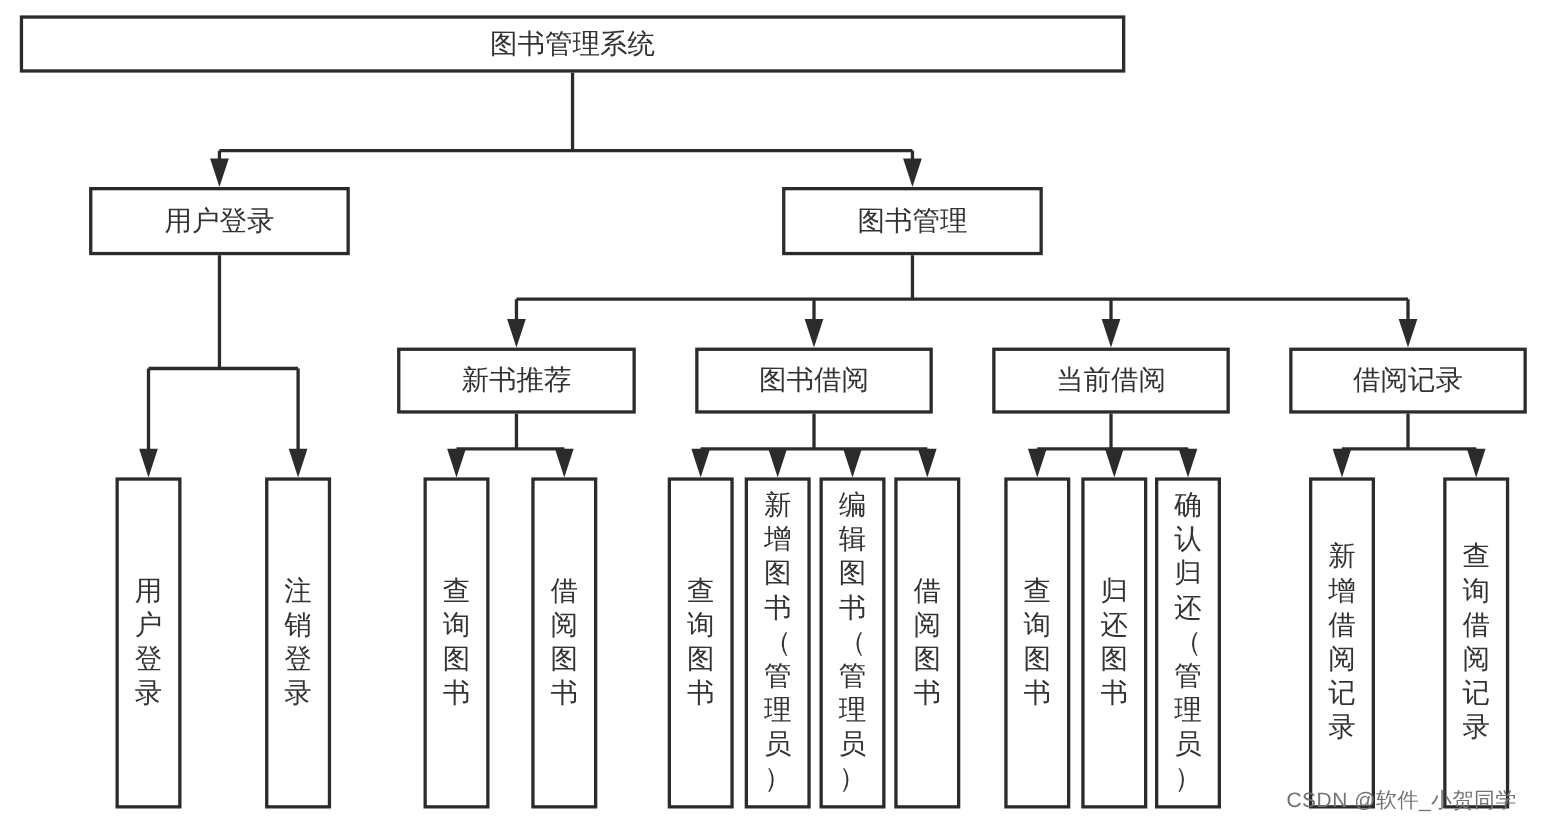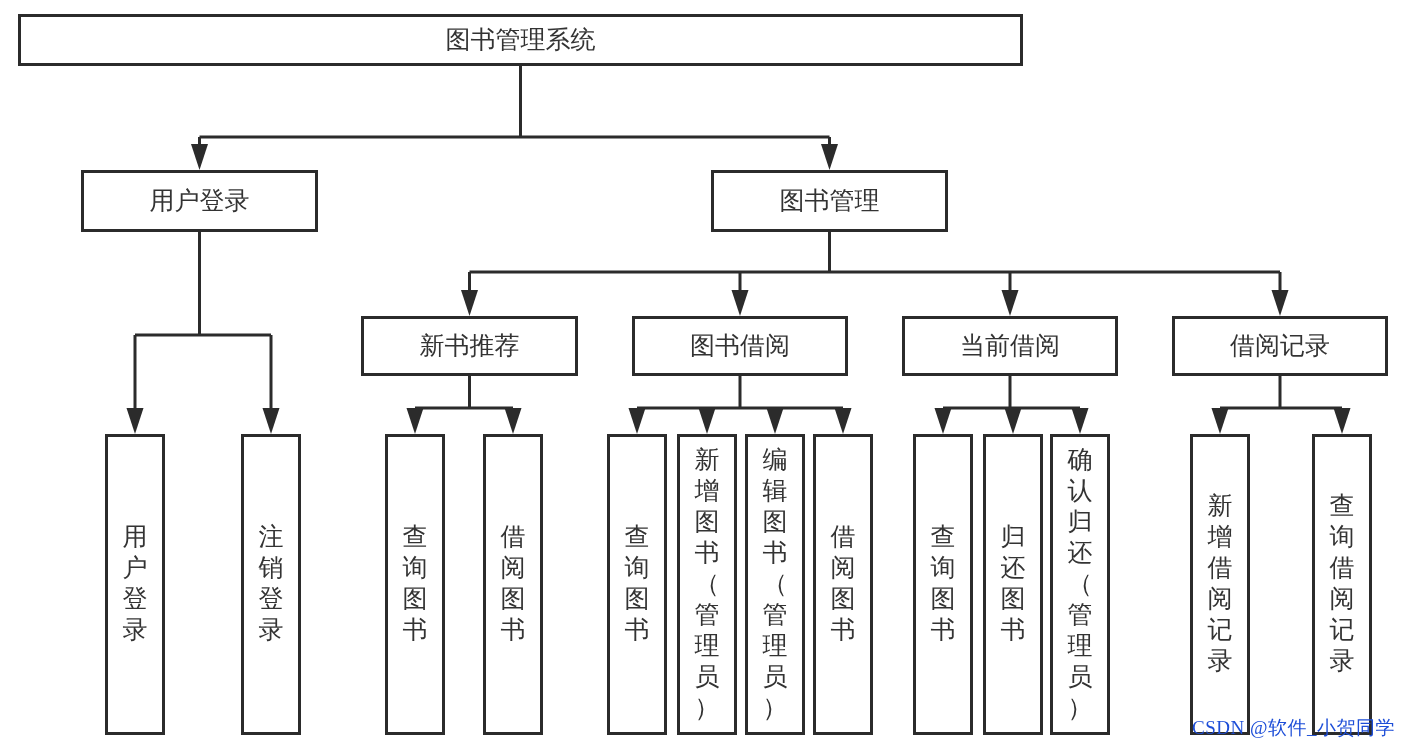--- a/index.html
+++ b/index.html
@@ -20,24 +20,24 @@
     dominant-baseline:middle;
   }
   .vert-label{
     fill:#333333;
     font-family:"DejaVu Sans","Liberation Sans",sans-serif;
     font-size:25px;
     text-anchor:middle;
   }
   .watermark{
     position:absolute;
-    right:10px;bottom:6px;
-    color:#1d4ed8;
+    right:26px;bottom:6px;
+    color:#737373;
     font-size:19px;
-    font-family:Liberation Serif, serif;
+    font-family:Liberation Sans, sans-serif;
     letter-spacing:.5px;
     white-space:nowrap;
     pointer-events:none;
   }
 </style>
 </head>
 <body>
 
 <svg id="diagram" viewBox="0 0 1405 747" xmlns="http://www.w3.org/2000/svg">
   <g id="edge-layer">

